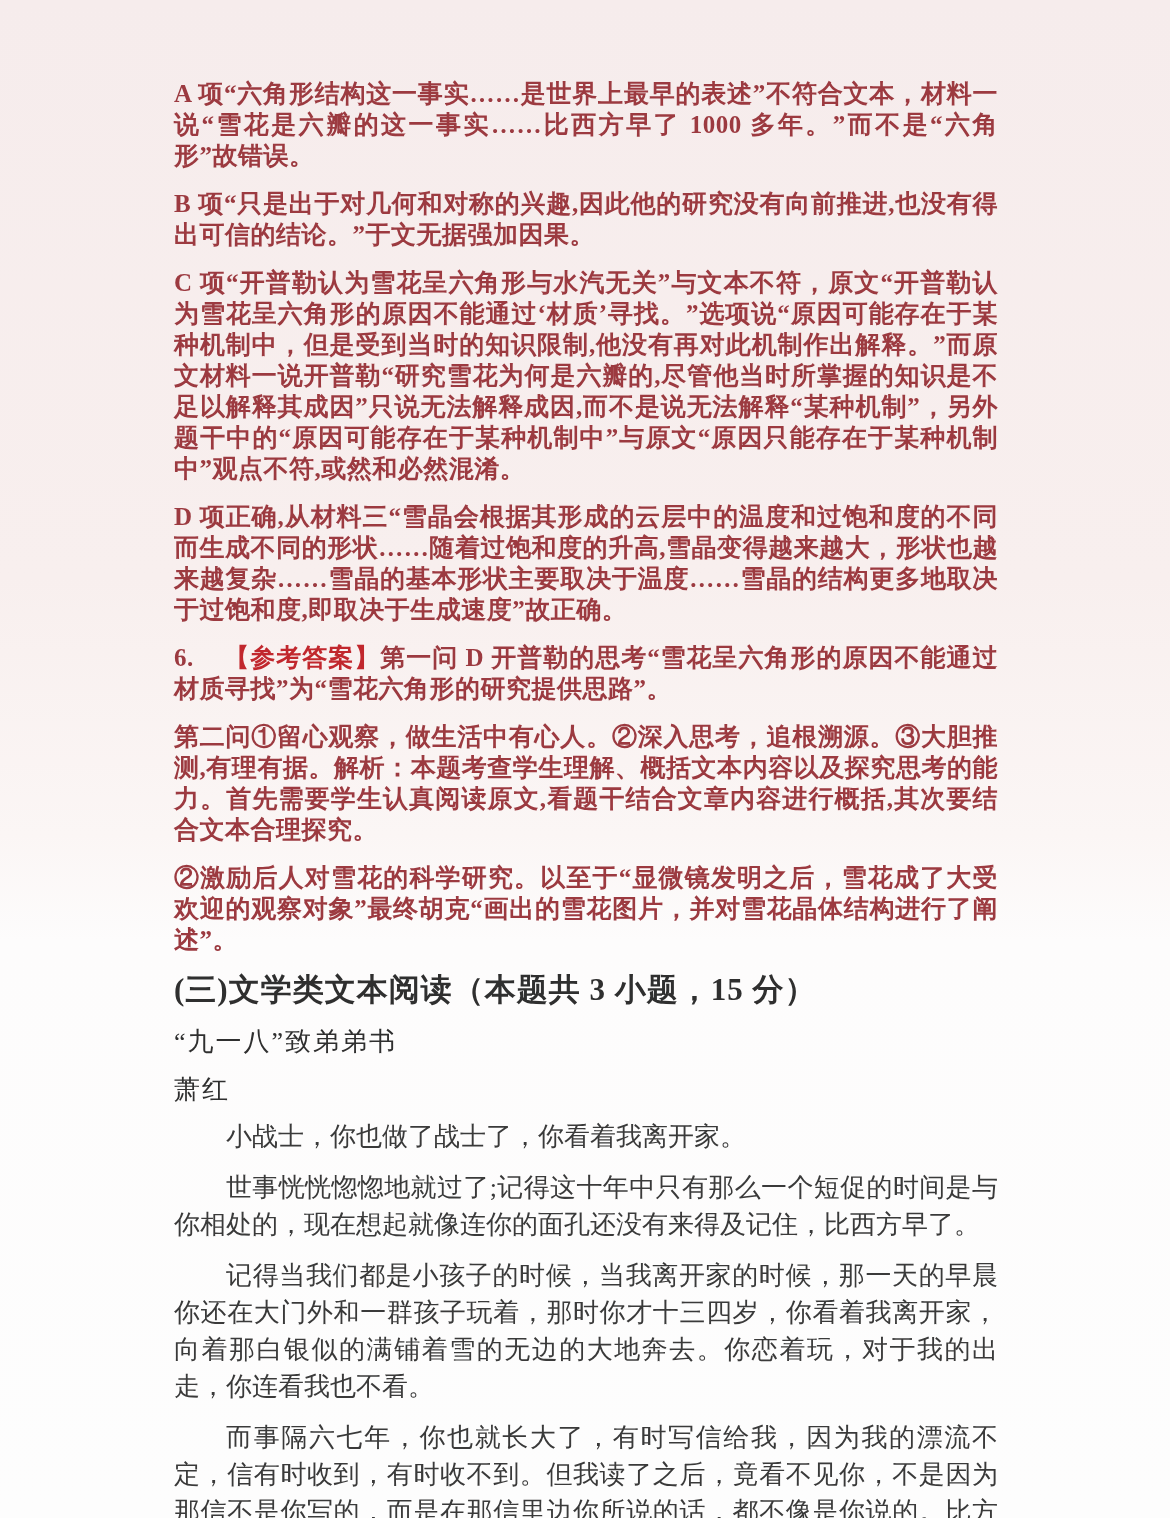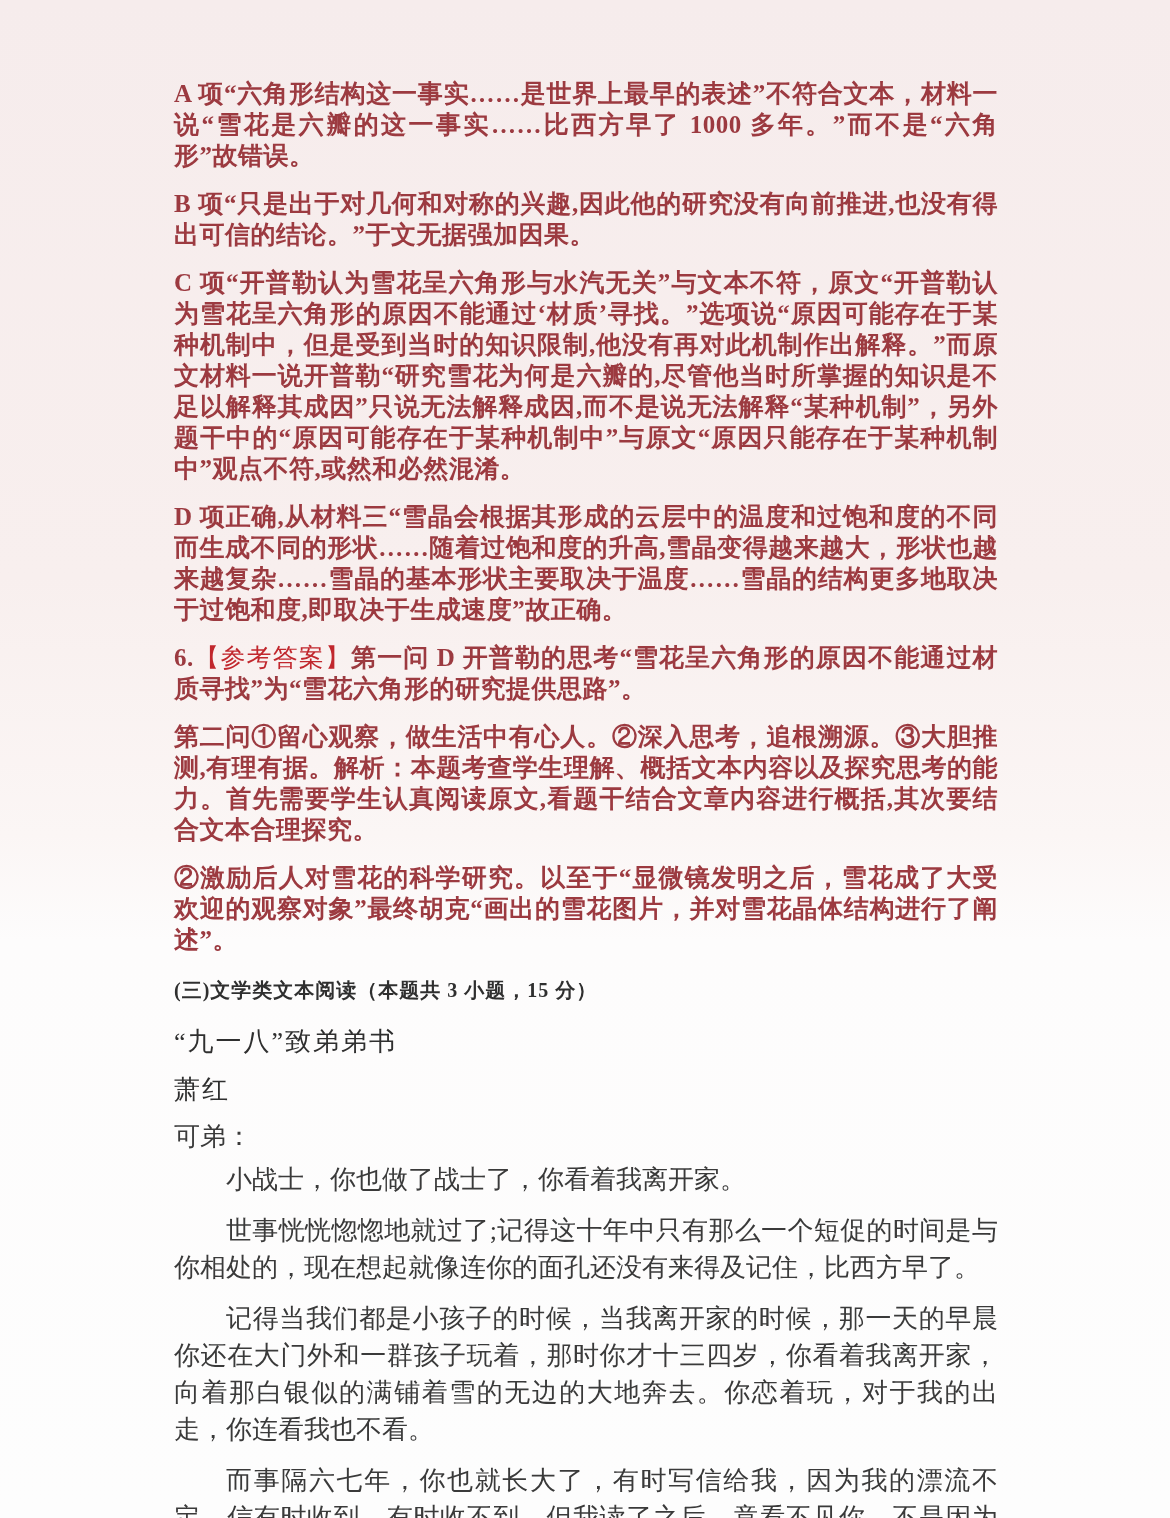--- a/index.html
+++ b/index.html
@@ -37,33 +37,34 @@
     line-height: 31px;
     font-weight: 600;
     letter-spacing: 0.5px;
     text-align: justify;
   }
   .answer-section p {
     margin-bottom: 17px;
   }
   .q6-label {
     color: var(--label-red);
-    font-weight: 400;
+    font-weight: 700;
+    margin-left: 30px;
   }
 
   
   .literary-section {
     color: var(--body-black);
     font-size: 26px;
     line-height: 36px;
     text-align: justify;
   }
   .lit-heading {
     font-weight: 700;
-    font-size: 20px;
+    font-size: 31px;
     margin-top: 6px;
     margin-bottom: 16px;
     letter-spacing: 1px;
   }
   .lit-instruction {
     margin-bottom: 12px;
   }
   .lit-title {
     text-align: left;
     margin-bottom: 12px;
@@ -103,21 +104,20 @@
       <p>第二问①留心观察，做生活中有心人。②深入思考，追根溯源。③大胆推测,有理有据。解析：本题考查学生理解、概括文本内容以及探究思考的能力。首先需要学生认真阅读原文,看题干结合文章内容进行概括,其次要结合文本合理探究。</p>
       <p>②激励后人对雪花的科学研究。以至于“显微镜发明之后，雪花成了大受欢迎的观察对象”最终胡克“画出的雪花图片，并对雪花晶体结构进行了阐述”。</p>
     </div>
 
     <div class="literary-section">
       <div class="lit-heading">(三)文学类文本阅读（本题共 3 小题，15 分）</div>
       <div class="lit-title">“九一八”致弟弟书</div>
       <div class="lit-author">萧红</div>
 
       <div class="letter">
-        <p class="salutation">可弟：</p>
         <p class="body-para">小战士，你也做了战士了，你看着我离开家。</p>
         <p class="body-para">世事恍恍惚惚地就过了;记得这十年中只有那么一个短促的时间是与你相处的，现在想起就像连你的面孔还没有来得及记住，比西方早了。</p>
         <p class="body-para">记得当我们都是小孩子的时候，当我离开家的时候，那一天的早晨你还在大门外和一群孩子玩着，那时你才十三四岁，你看着我离开家，向着那白银似的满铺着雪的无边的大地奔去。你恋着玩，对于我的出走，你连看我也不看。</p>
         <p class="body-para">而事隔六七年，你也就长大了，有时写信给我，因为我的漂流不定，信有时收到，有时收不到。但我读了之后，竟看不见你，不是因为那信不是你写的，而是在那信里边你所说的话，都不像是你说的。比方说一生活在这边，前途是没有希望的…</p>
       </div>
     </div>
 
   </div>
 </div>
 

